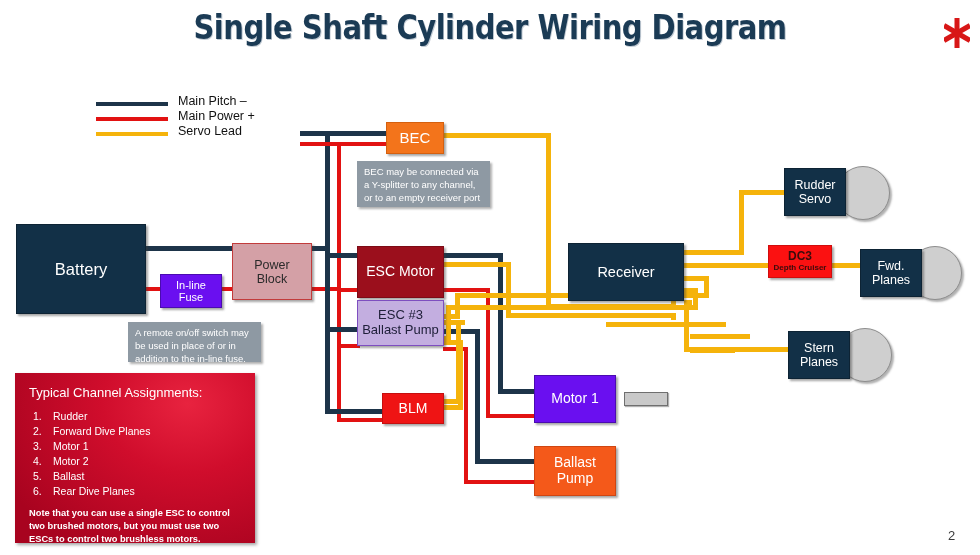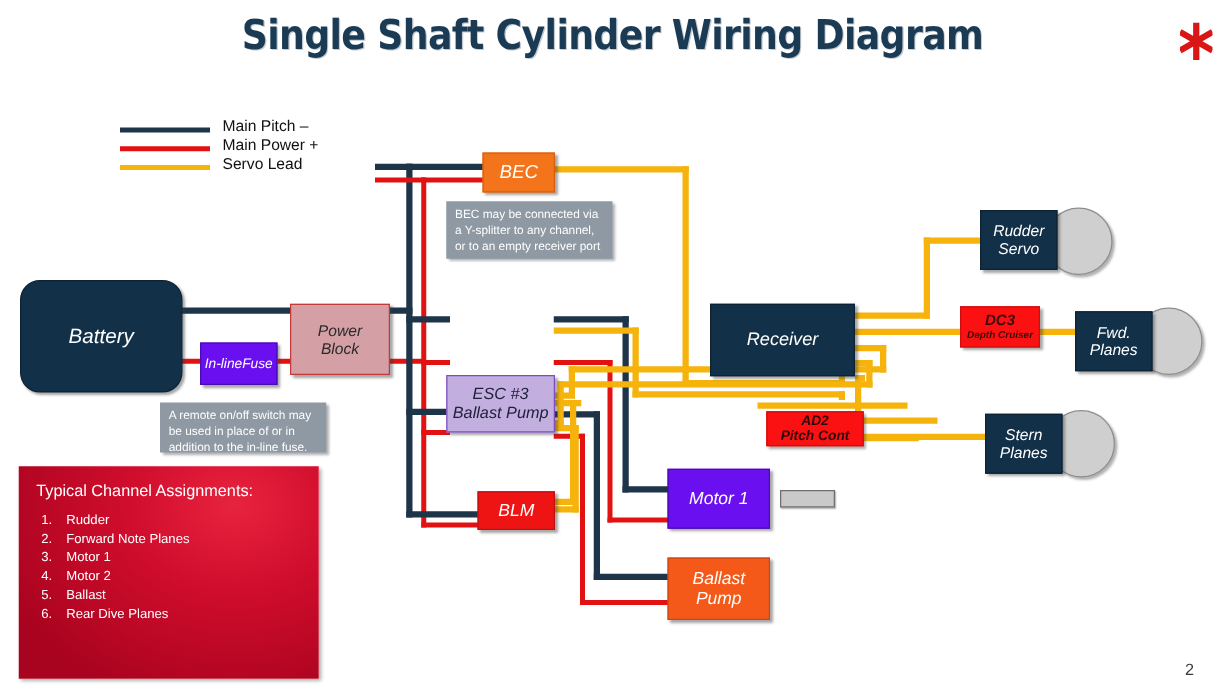--- a/index.html
+++ b/index.html
@@ -31,21 +31,21 @@
 
   
   .w{position:absolute;}
   .navy{background:#1d3449;}
   .red{background:#e21212;}
   .yel{background:#f5b30b;}
 
   
   .box{position:absolute;box-sizing:border-box;display:flex;
        align-items:center;justify-content:center;text-align:center;
-       line-height:1.12;font-style:italic;}
+       line-height:1.12;}
   .sh{box-shadow:2px 2px 2px rgba(60,60,60,.45);}
 
   .b-battery{background:#123047;color:#fff;font-size:16.5px;border:1px solid #0d2334;}
   .b-fuse{background:#6a0ff0;color:#fff;font-size:11px;border:1px solid #4a0bb0;}
   .b-power{background:#d4a0a6;color:#2a2a2a;font-size:12.5px;border:1.5px solid #c23b3b;}
   .b-bec{background:#f3741b;color:#fff;font-size:15px;border:1px solid #d4600f;}
   .b-esc{background:#9b0f1c;color:#fff;font-size:14px;border:1px solid #7c0b16;}
   .b-esc3{background:#c3aee0;color:#20203a;font-size:13px;border:1.5px solid #7e4ec0;}
   .b-blm{background:#ef1414;color:#fff;font-size:14px;border:1px solid #c50f0f;}
   .b-recv{background:#123047;color:#fff;font-size:14.5px;border:1px solid #0d2334;}
@@ -198,25 +198,25 @@
   <div class="w yel" style="left:443px;top:340px;width:20px;height:5px;"></div>
 
   <div class="w yel" style="left:684px;top:300px;width:8px;height:5px;"></div>
   <div class="w yel" style="left:684px;top:300px;width:5px;height:52px;"></div>
   <div class="w yel" style="left:684px;top:347px;width:106px;height:5px;"></div>
 
   <div class="w yel" style="left:690px;top:334px;width:60px;height:5px;"></div>
   <div class="w yel" style="left:690px;top:348px;width:45px;height:5px;"></div>
   <div class="w yel" style="left:606px;top:322px;width:120px;height:5px;"></div>
 
-  <div class="box b-battery sh" style="left:16px;top:224px;width:130px;height:90px;border-radius:16px;">
+  <div class="box b-battery sh" style="left:16px;top:224px;width:130px;height:90px;">
     <span>Battery</span>
   </div>
 
-  <div class="box b-fuse sh multiline" style="left:160px;top:274px;width:62px;height:34px;flex-direction:row;">
+  <div class="box b-fuse sh multiline" style="left:160px;top:274px;width:62px;height:34px;flex-direction:column;">
     <span>In-line</span>
     <span>Fuse</span>
   </div>
 
   <div class="box b-power sh multiline" style="left:232px;top:243px;width:80px;height:57px;flex-direction:column;">
     <span>Power</span>
     <span>Block</span>
   </div>
 
   <div class="box b-bec sh" style="left:386px;top:122px;width:58px;height:32px;">
@@ -224,20 +224,23 @@
   </div>
 
   <div class="note" style="left:357px;top:161px;width:133px;height:46px;">
     <span>BEC may be connected via a Y-splitter to any channel, or to an empty receiver port</span>
   </div>
 
   <div class="note" style="left:128px;top:322px;width:133px;height:40px;">
     <span>A remote on/off switch may be used in place of or in addition to the in-line fuse.</span>
   </div>
 
+  <div class="box b-esc sh" style="left:357px;top:246px;width:87px;height:52px;">
+    <span>ESC Motor</span>
+  </div>
 
   <div class="box b-esc3 sh multiline" style="left:357px;top:300px;width:87px;height:46px;flex-direction:column;">
     <span>ESC #3</span>
     <span>Ballast Pump</span>
   </div>
 
   <div class="box b-blm sh" style="left:382px;top:393px;width:62px;height:31px;">
     <span>BLM</span>
   </div>
 
@@ -266,54 +269,51 @@
     <span class="l1">DC3</span>
     <span class="l2">Depth Cruiser</span>
   </div>
 
   <div class="wheel" style="left:908px;top:246px;width:52px;height:52px;"></div>
   <div class="box b-servo sh multiline" style="left:860px;top:249px;width:62px;height:48px;flex-direction:column;">
     <span>Fwd.</span>
     <span>Planes</span>
   </div>
 
-  <div class="box b-ad2 sh ad2" style="left:613px;top:329px;width:78px;height:28px;flex-direction:column;">
-    <span class="l1">AD2</span>
-    <span class="l2">Pitch Cont</span>
-  </div>
 
   <div class="wheel" style="left:838px;top:328px;width:52px;height:52px;"></div>
   <div class="box b-servo sh multiline" style="left:788px;top:331px;width:62px;height:48px;flex-direction:column;">
     <span>Stern</span>
     <span>Planes</span>
   </div>
 
   <div class="card">
     <h3>Typical Channel Assignments:</h3>
     <ol>
       <li>
         <span class="n">1.</span>
         <span>Rudder</span>
       </li>
       <li>
         <span class="n">2.</span>
-        <span>Forward Note Planes</span>
+        <span>Forward Dive Planes</span>
       </li>
       <li>
         <span class="n">3.</span>
         <span>Motor 1</span>
       </li>
       <li>
         <span class="n">4.</span>
         <span>Motor 2</span>
       </li>
       <li>
         <span class="n">5.</span>
         <span>Ballast</span>
       </li>
       <li>
         <span class="n">6.</span>
         <span>Rear Dive Planes</span>
       </li>
     </ol>
+    <div class="foot">Note that you can use a single ESC to control two brushed motors, but you must use two ESCs to control two brushless motors.</div>
   </div>
 
 </div>
 
 </body></html>

